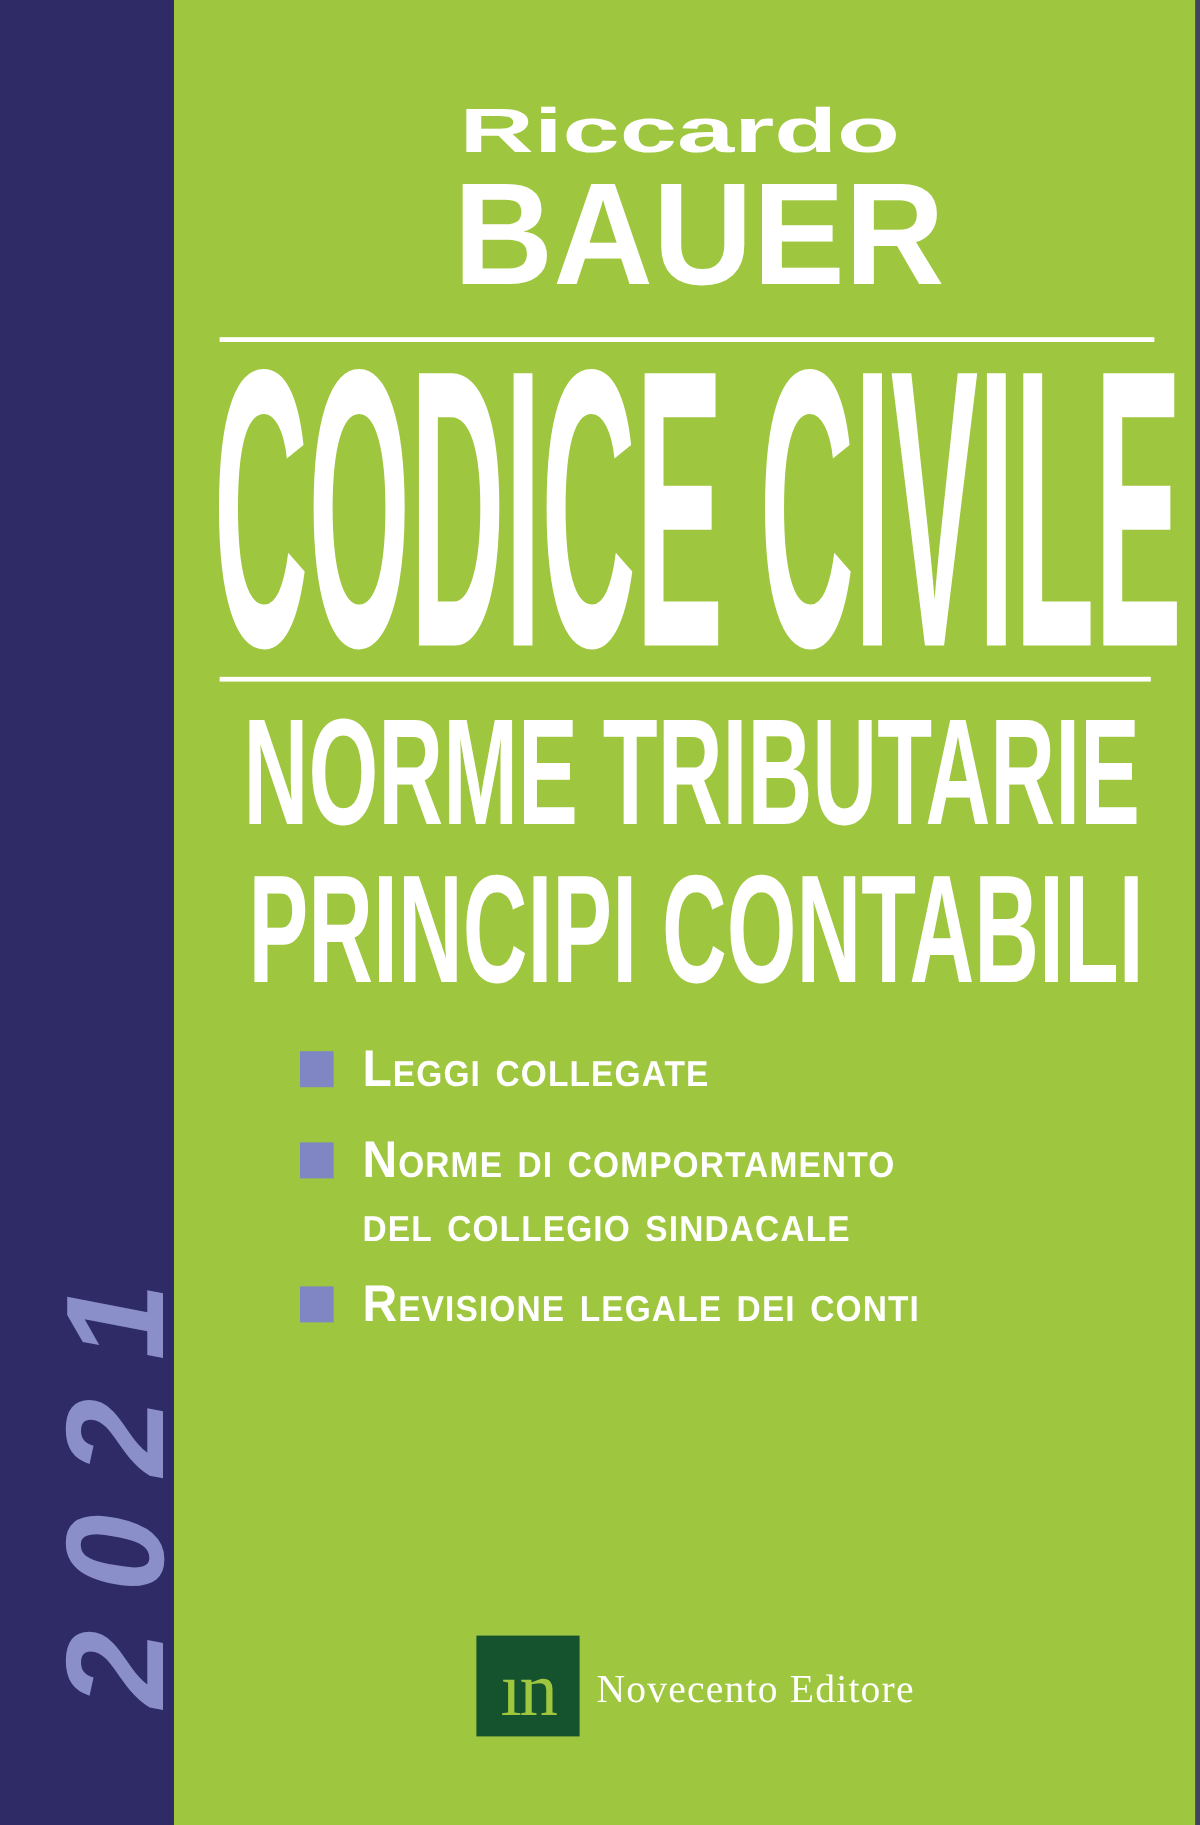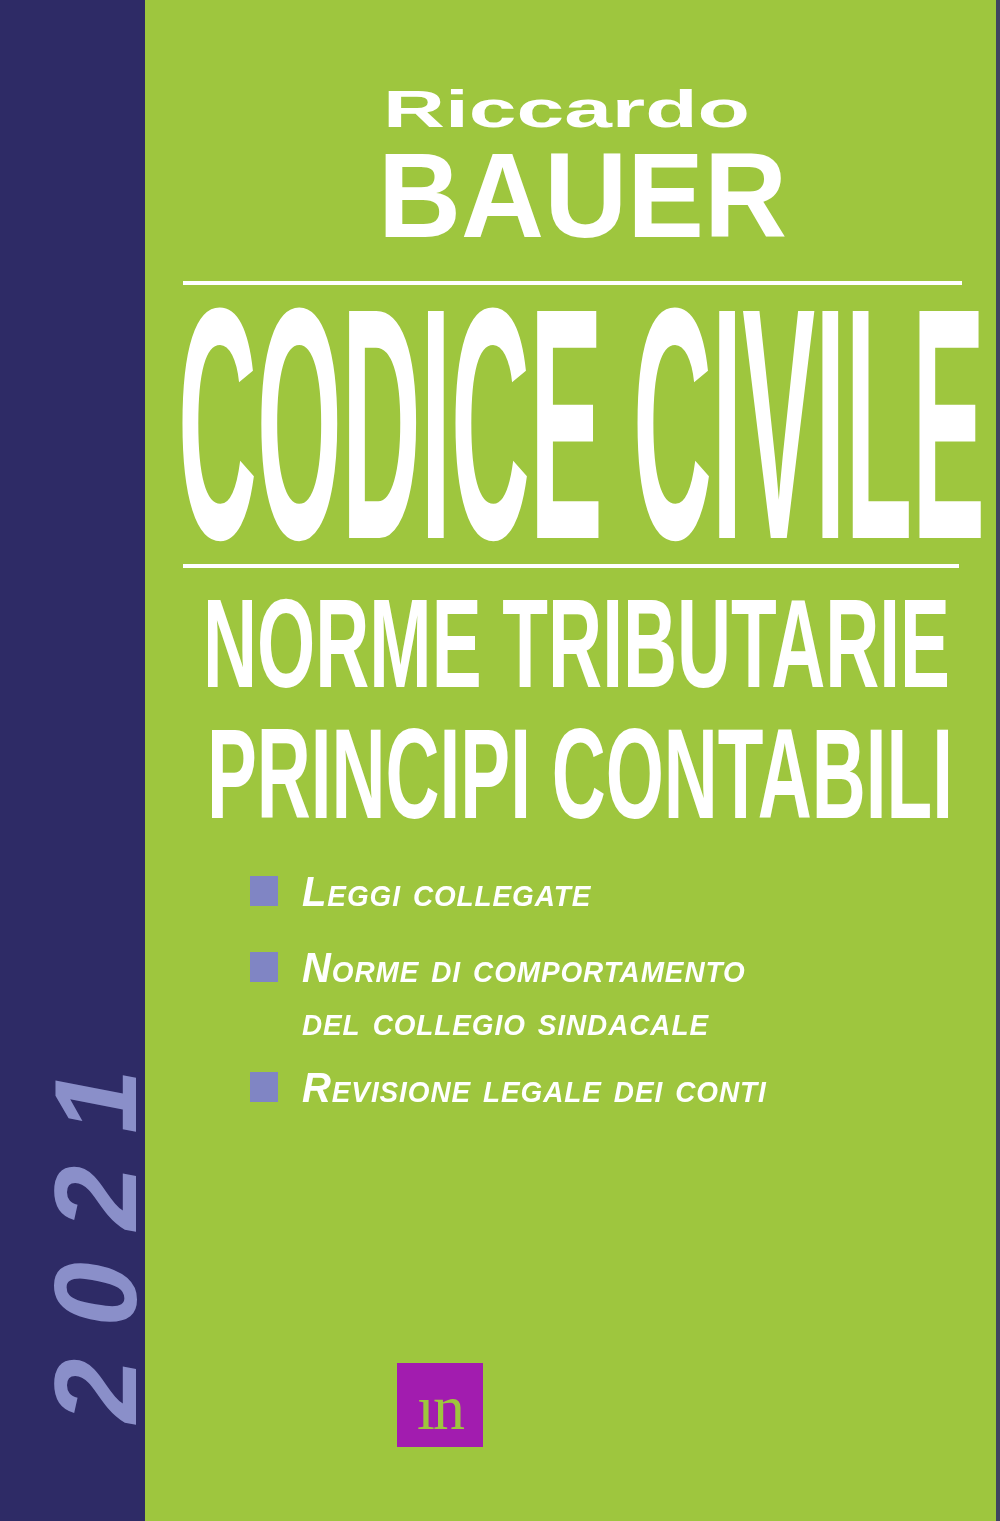--- a/index.html
+++ b/index.html
@@ -34,40 +34,40 @@
   svg.txt{position:absolute;overflow:visible;}
   svg.txt text{
     font-family:"Liberation Sans", sans-serif;
     font-weight:bold;fill:#ffffff;
   }
   .rule{position:absolute;height:4px;background:#ffffff;}
   .rule-1{left:183px;top:281px;width:779px;}
   .rule-2{left:183px;top:564px;width:776px;}
   
   .bullet-row{
-    position:absolute;left:250px;display:flex;align-items:flex-start;font-style:italic;
+    position:absolute;left:250px;display:flex;align-items:flex-start;
   }
   .bullet-row .sq{
     width:28px;height:30px;background:#8085c4;flex:0 0 auto;
     margin-right:24px;margin-top:4px;
   }
   .bullet-row .txt-block{
     color:#ffffff;font-weight:bold;
     font-variant:small-caps;
     font-size:43px;line-height:53px;letter-spacing:1px;
     transform:scaleX(0.93);transform-origin:left top;
     margin-top:-7px;white-space:nowrap;
   }
   .row-1{top:872px;}
   .row-2{top:948px;}
   .row-3{top:1068px;}
   
   .logo-box{
     position:absolute;left:397px;top:1363px;width:86px;height:84px;
-    background:#a21caf;
+    background:#14532d;
     display:flex;align-items:center;justify-content:center;
   }
   .monogram{
     color:#9ec63e;
     font-family:"Liberation Serif", serif;
     font-size:64px;line-height:64px;letter-spacing:-2px;
     margin-top:6px;
   }
   .publisher-name{
     position:absolute;left:497px;top:1390px;
@@ -129,14 +129,15 @@
     <div class="sq"></div>
     <div class="txt-block">
       <div>Norme di comportamento</div>
       <div>del collegio sindacale</div>
     </div>
   </div>
 
   <div class="logo-box">
     <span class="monogram">ın</span>
   </div>
+  <div class="publisher-name">Novecento Editore</div>
 
 </div>
 
 </body></html>

